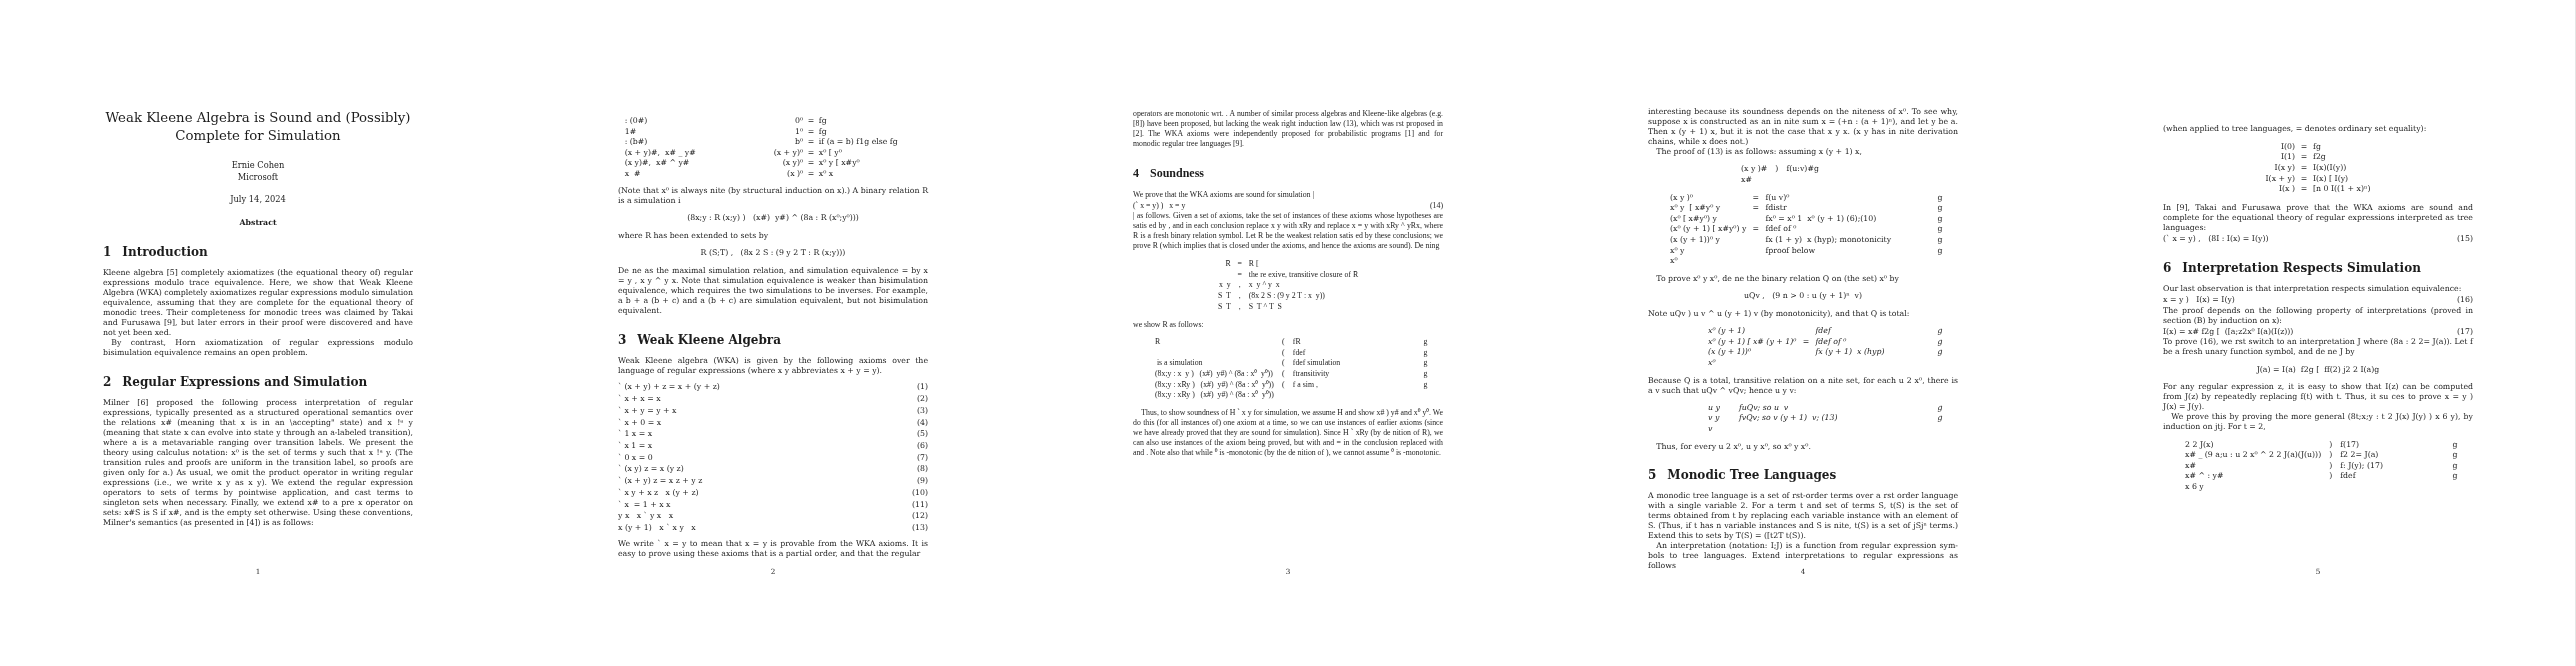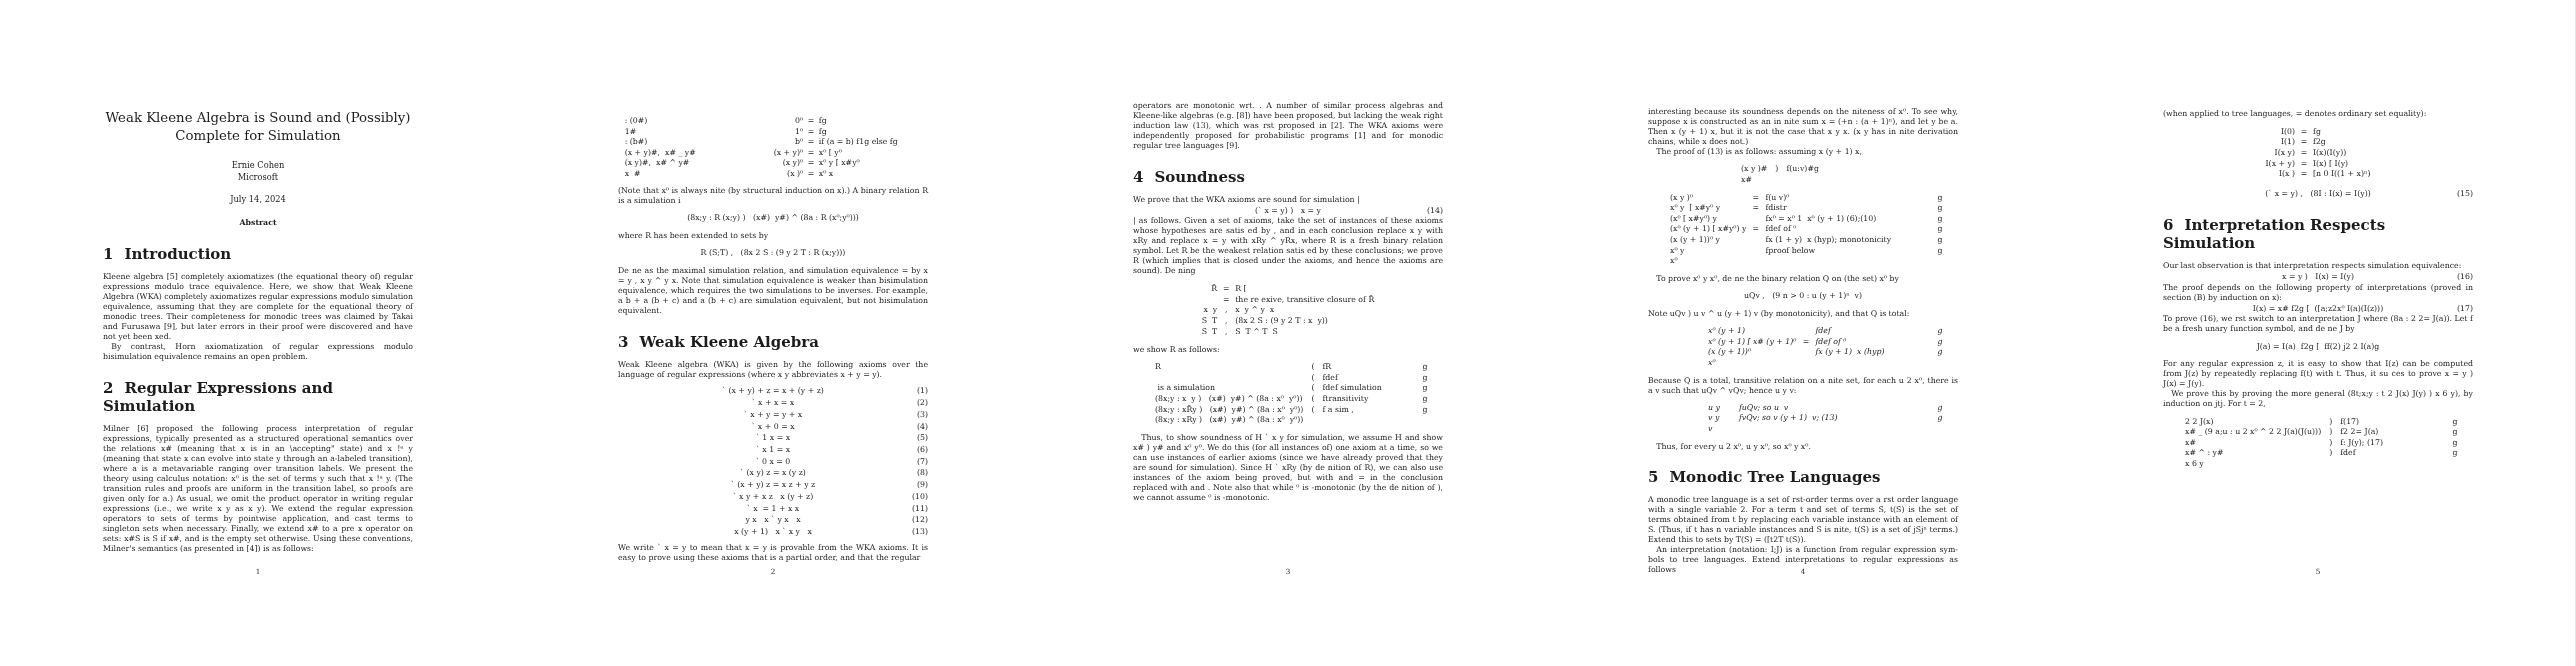--- a/index.html
+++ b/index.html
@@ -5,37 +5,37 @@
   html,body{margin:0;padding:0;background:#ffffff;}
   #strip{position:relative;width:2576px;height:667px;background:#e5e5e5;overflow:hidden;
          font-family:"DejaVu Serif","DejaVu Sans",serif;color:#1c1c1c;display:flex;}
   .watermark{position:absolute;left:24.5px;top:588px;transform:rotate(-90deg);transform-origin:0 0;
              font-size:19px;color:#7d7d85;letter-spacing:0.6px;white-space:nowrap;
              font-family:"DejaVu Serif",serif;}
   .page{position:relative;width:515px;height:667px;flex:none;background:#ffffff;}
   .content{position:absolute;left:103px;width:310px;}
   .page1 .content{top:109px;}
   .page2 .content{top:116px;}
-  .page3 .content{top:101px;}
+  .page3 .content{top:109px;font-family:Liberation Serif, serif;}
   .page4 .content{top:107px;}
-  .page5 .content{top:109px;}
+  .page5 .content{top:124px;}
   .title{font-size:13.3px;line-height:18.3px;text-align:center;margin:0 0 13.3px 0;}
   .cline{text-align:center;font-size:8.3px;line-height:11px;}
   .author{margin-top:14.5px;}
   .affil{margin-top:1.1px;}
   .date{margin-top:11px;}
   .abshead{margin-top:12px;font-weight:bold;font-size:7.8px;}
   .abstract{width:260px;margin:6.7px auto 0 auto;font-size:7.2px;line-height:9.4px;
             text-align:justify;text-indent:9px;}
-  .h{font-size:15px;font-weight:bold;margin:16.7px 0 9px 0;}
+  .h{font-size:12px;font-weight:bold;margin:16.7px 0 9px 0;}
   .h .hnum{margin-right:11px;}
   .p{font-size:7.8px;line-height:10px;text-align:justify;margin:0;}
   .p.ind{text-indent:8.3px;}
   .cmath{font-size:7.8px;line-height:10.6px;text-align:center;margin:7.2px 0;white-space:pre-wrap;}
-  .eqrow{position:relative;font-size:7.8px;line-height:11.7px;text-align:center;white-space:pre-wrap;}
+  .eqrow{position:relative;font-size:7.8px;line-height:11.7px;white-space:pre-wrap;}
   .eqrow .mnum{position:absolute;right:0;top:0;}
   .eqs{margin:5.6px 0;}
   .sem{display:grid;grid-template-columns:149px max-content 15.6px auto;margin:0 0 6.7px 6.7px;
        font-size:7.8px;line-height:10.6px;}
   .sem span{white-space:pre-wrap;}
   .sem .rlhs{justify-self:end;}
   .sem .rel{justify-self:center;}
   .align{display:grid;grid-template-columns:max-content 18px max-content;width:max-content;
          margin:7.8px auto;font-size:7.8px;line-height:10.6px;}
   .align span{white-space:pre-wrap;}
@@ -285,20 +285,21 @@
           <span class="lhs">I(x y)</span>
           <span class="rel">=</span>
           <span class="rhs">I(x)(I(y))</span>
           <span class="lhs">I(x + y)</span>
           <span class="rel">=</span>
           <span class="rhs">I(x) [ I(y)</span>
           <span class="lhs">I(x )</span>
           <span class="rel">=</span>
           <span class="rhs">[n 0 I((1 + x)ⁿ)</span>
         </div>
+        <div class="p">In [9], Takai and Furusawa prove that the WKA axioms are sound and complete for the equational theory of regular expressions interpreted as tree languages:</div>
         <div class="eqrow"><span class="mtext">(` x = y) ,   (8I : I(x) = I(y))</span><span class="mnum">(15)</span></div>
         <div class="h"><span class="hnum">6</span><span class="htext">Interpretation Respects Simulation</span></div>
         <div class="p">Our last observation is that interpretation respects simulation equivalence:</div>
         <div class="eqrow"><span class="mtext">x = y )   I(x) = I(y)</span><span class="mnum">(16)</span></div>
         <div class="p">The proof depends on the following property of interpretations (proved in section (B) by induction on x):</div>
         <div class="eqrow"><span class="mtext">I(x) = x# f2g [  ([a;z2x⁰ I(a)(I(z)))</span><span class="mnum">(17)</span></div>
         <div class="p">To prove (16), we rst switch to an interpretation J where (8a : 2 2= J(a)). Let f be a fresh unary function symbol, and de ne J by</div>
         <div class="cmath">J(a) = I(a)  f2g [  ff(2) j2 2 I(a)g</div>
         <div class="p">For any regular expression z, it is easy to show that I(z) can be computed from J(z) by repeatedly replacing f(t) with t. Thus, it su ces to prove x = y ) J(x) = J(y).</div>
         <div class="p ind">We prove this by proving the more general (8t;x;y : t 2 J(x)  J(y) ) x 6 y), by induction on jtj. For t = 2,</div>

